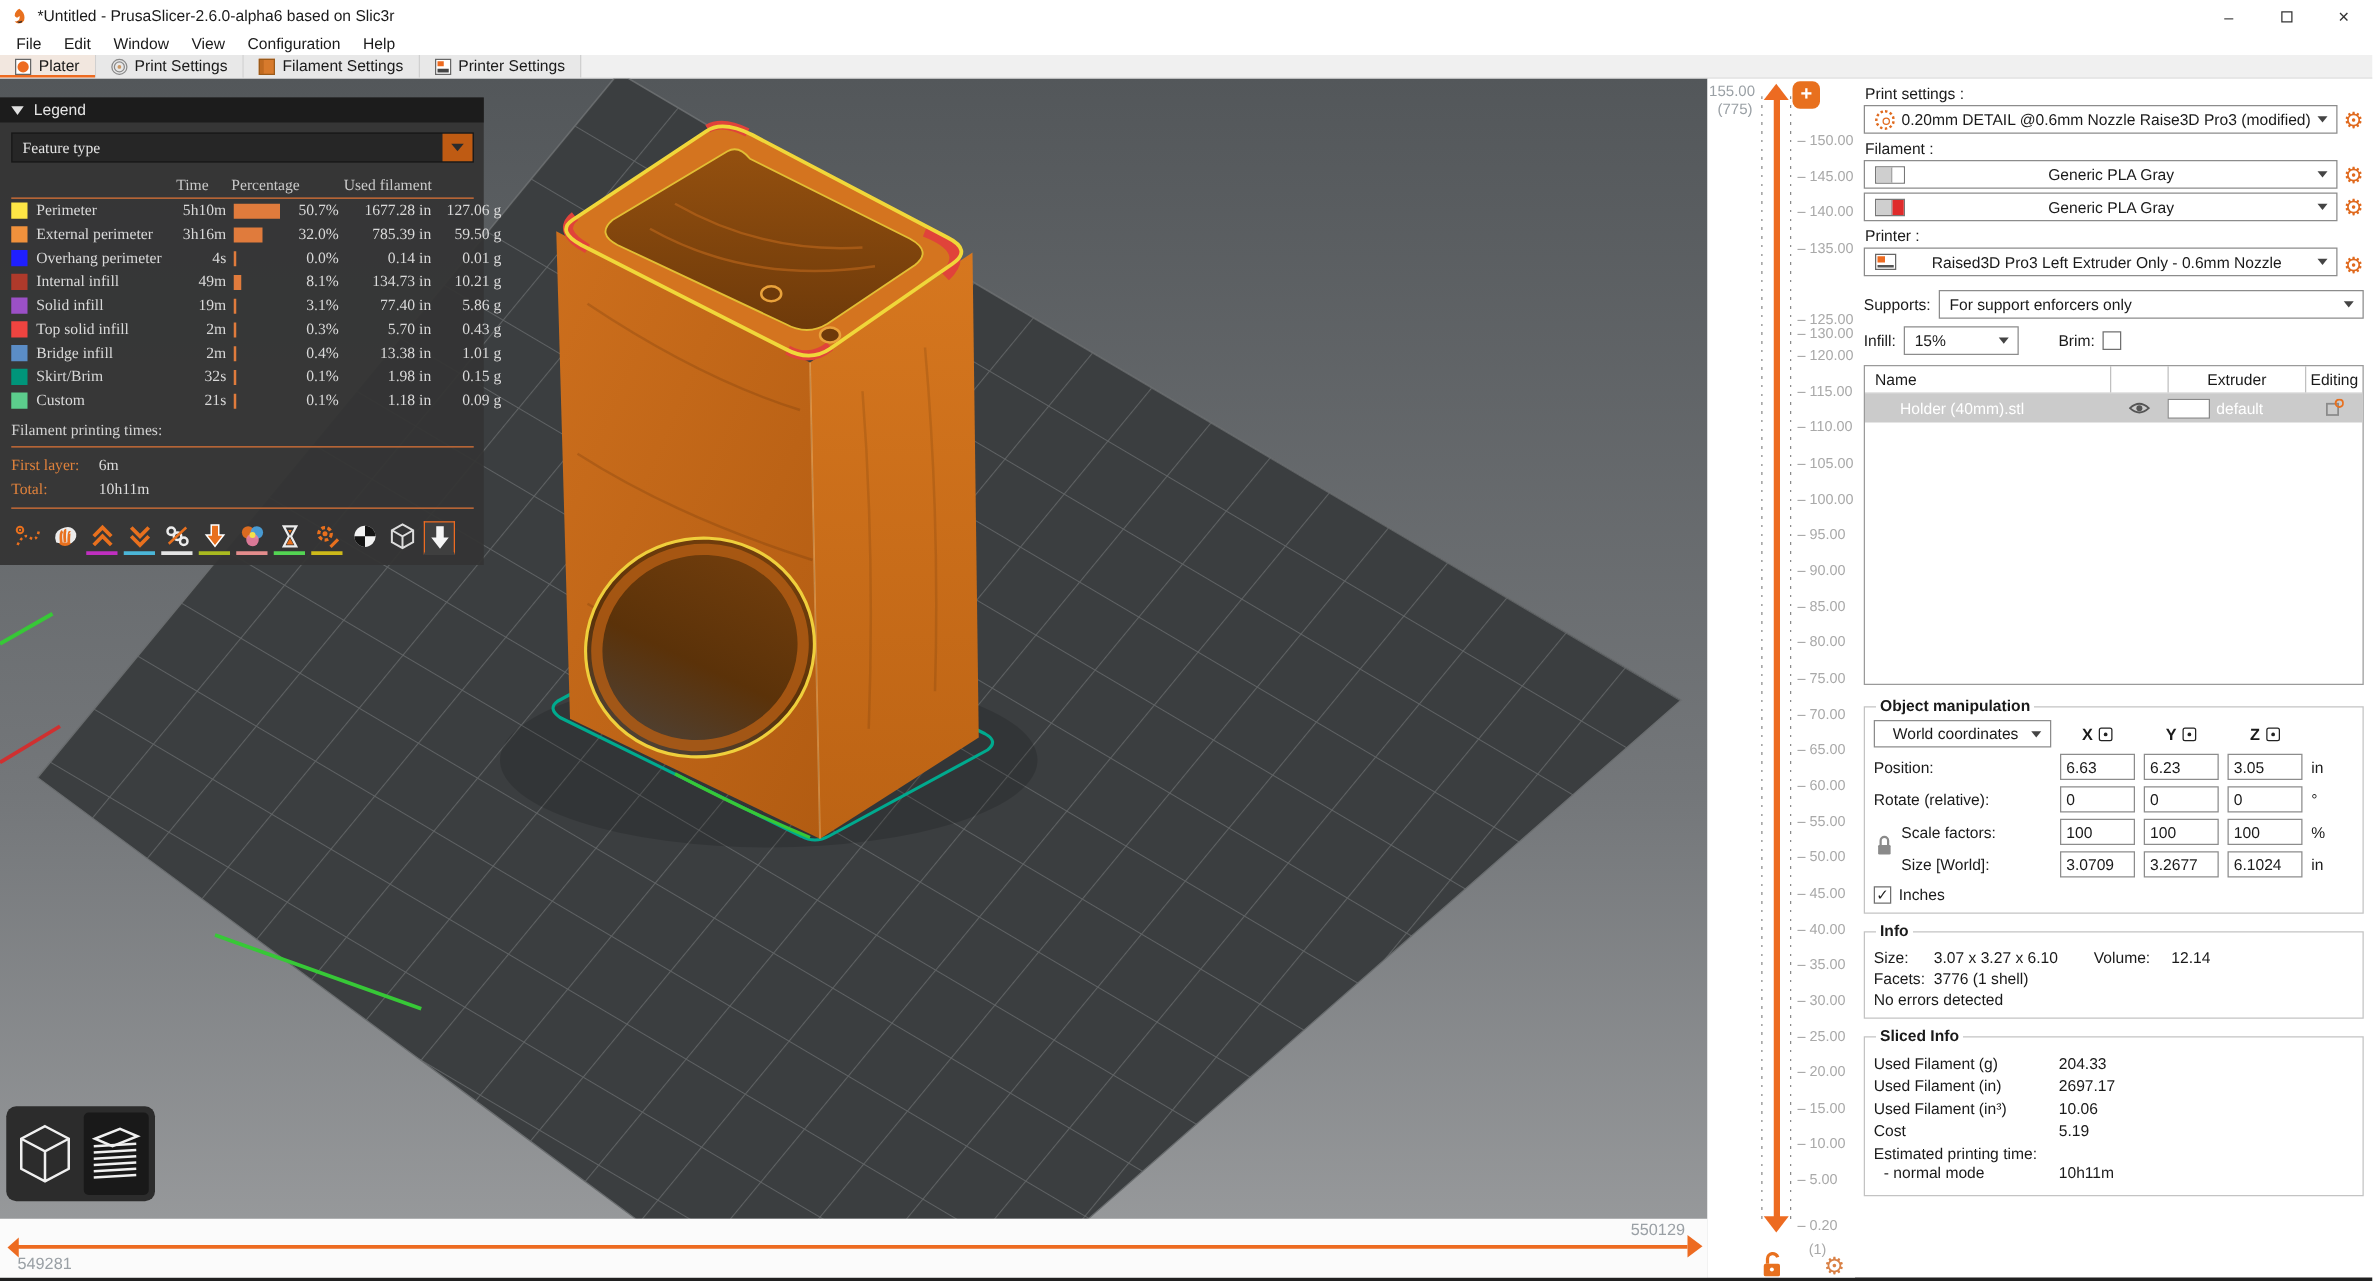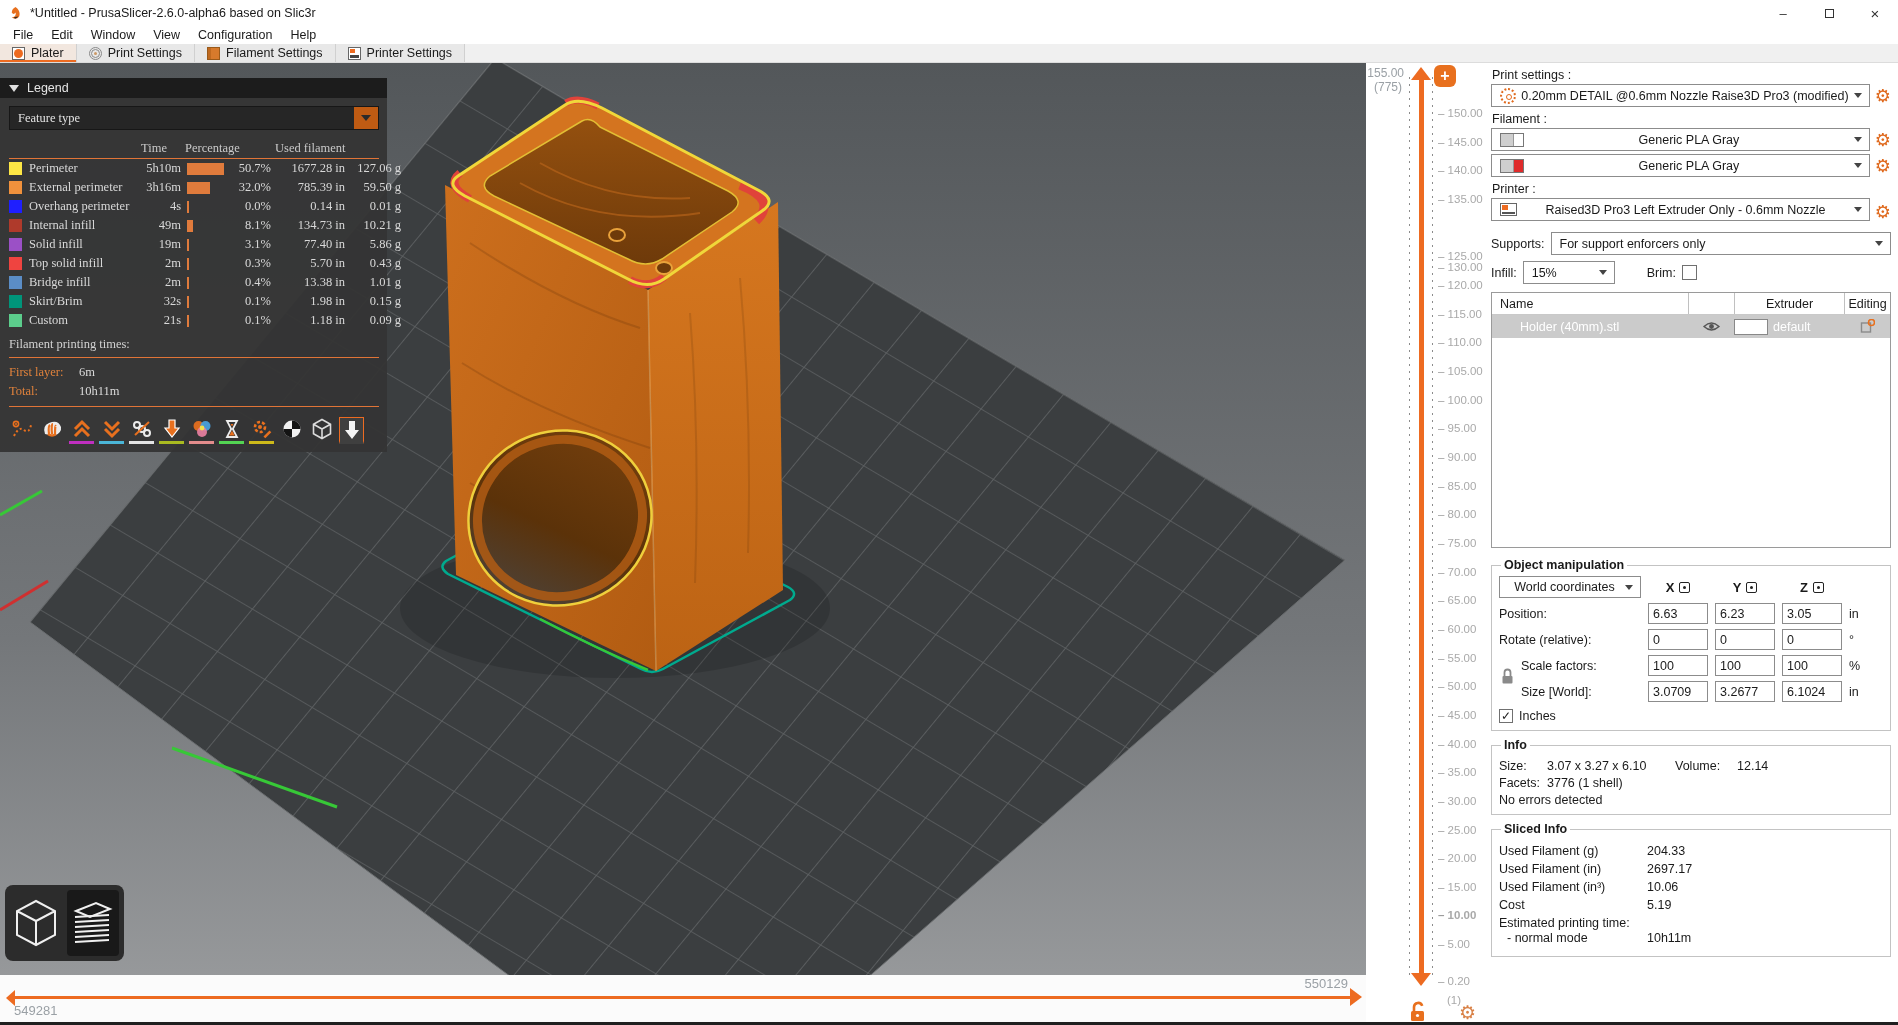--- a/index.html
+++ b/index.html
@@ -568,21 +568,21 @@
           <div class="tick" style="top: 559.88px;">60.00</div>
           <div class="tick" style="top: 588.54px;">55.00</div>
           <div class="tick" style="top: 617.2px;">50.00</div>
           <div class="tick" style="top: 645.86px;">45.00</div>
           <div class="tick" style="top: 674.52px; text-align: center;">40.00</div>
           <div class="tick" style="top: 703.18px;">35.00</div>
           <div class="tick" style="top: 731.84px;">30.00</div>
           <div class="tick" style="top: 760.5px;">25.00</div>
           <div class="tick" style="top: 789.16px;">20.00</div>
           <div class="tick" style="top: 817.82px;">15.00</div>
-          <div class="tick" style="top: 846.48px; font-weight: bold;">10.00</div>
+          <div class="tick" style="top: 846.48px;">10.00</div>
           <div class="tick" style="top: 875.14px;">5.00</div>
           <div class="tick" style="top: 912px;">0.20</div>
           <div class="tick nopre" style="padding-left: 9px; list-style: none; top: 931px;">(1)</div>
         </div>
       <div class="vs-lock">
         <svg width="20" height="22" viewBox="0 0 20 22">
           <path d="M6 10 V6 a4.2 4.2 0 0 1 8.2 -1.2" stroke="#E8701E" stroke-width="2.6" fill="none"></path>
           <rect x="3" y="10" width="13" height="10" rx="1.5" fill="#E8701E"></rect>
           <circle cx="9.5" cy="14.5" r="1.6" fill="#fff"></circle>
         </svg>

